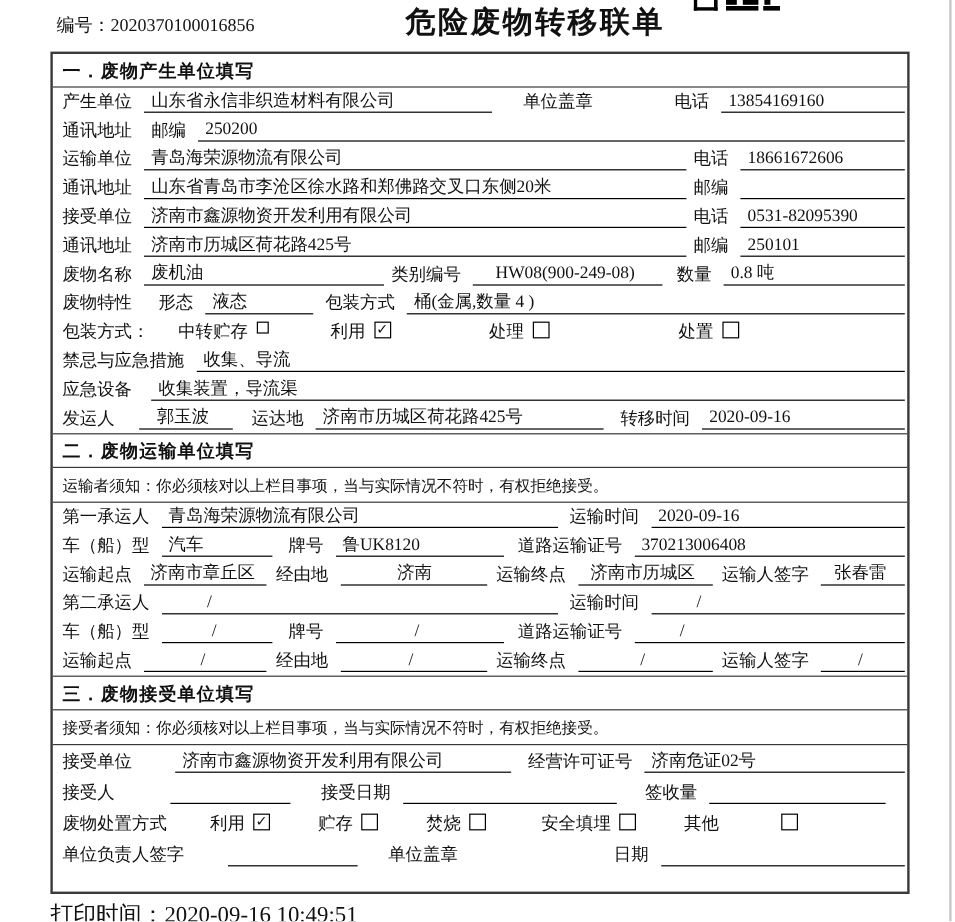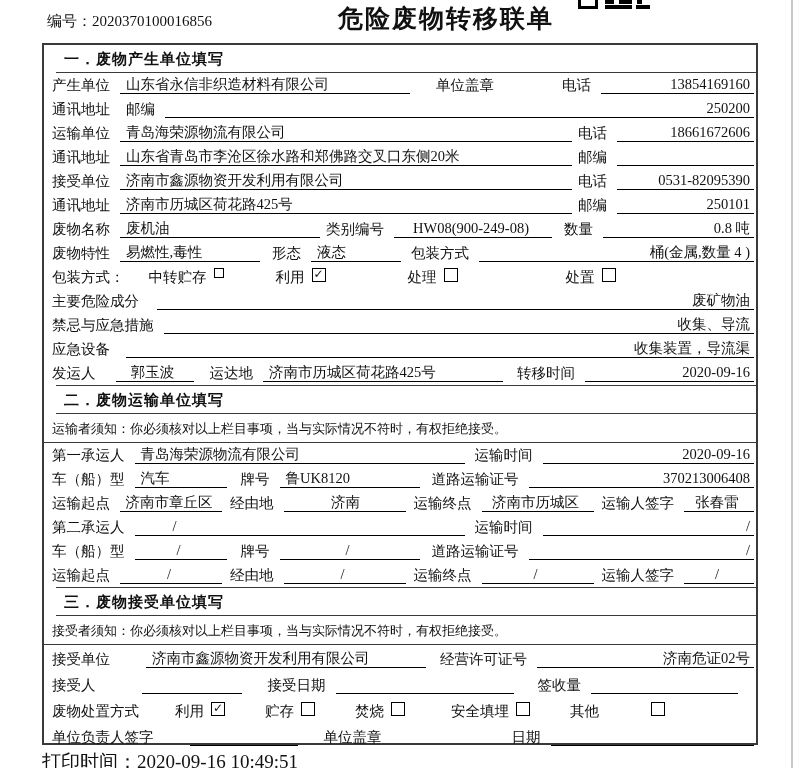--- a/index.html
+++ b/index.html
@@ -6,30 +6,30 @@
   .page{position:relative;width:796px;height:768px;background:#fff;overflow:hidden;
         font-family:"Liberation Serif","DejaVu Serif",serif;color:#111;}
   .serial{position:absolute;left:47px;top:12px;font-size:15px;white-space:nowrap;}
   .title{position:absolute;left:96px;right:0;top:2px;text-align:center;
          font-size:25px;font-weight:bold;letter-spacing:2px;white-space:nowrap;}
   .qr{position:absolute;left:578px;top:0;}
   .edge{position:absolute;left:791px;top:0;width:2px;height:768px;background:#c9c9c9;}
   .box{position:absolute;left:42px;top:43px;width:716px;height:702px;
        border:2px solid #3a3a3a;box-sizing:border-box;background:#fff;}
   .sec-head{font-weight:bold;font-size:15px;padding:5px 0 3px 8px;
-            border-bottom:1.5px solid #3a3a3a;letter-spacing:1px;margin-left:12px;}
+            border-bottom:1.5px solid #3a3a3a;letter-spacing:1px;}
   .sec-1 .sec-head,.sec-2 .sec-head{border-top:1.5px solid #3a3a3a;}
   .notice{font-size:13px;padding:6px 0 4px 8px;border-bottom:1.5px solid #3a3a3a;white-space:nowrap;}
   .row{display:flex;align-items:flex-end;height:24px;padding:0 2px 3px 8px;
        font-size:14.5px;white-space:nowrap;box-sizing:border-box;}
   .sec-2 .row{height:26px;}
   .lb{flex:none;margin-right:10px;line-height:18px;}
   .vl{flex:none;border-bottom:1px solid #000;padding:0 4px 0 6px;box-sizing:border-box;
       height:19px;line-height:18px;overflow:hidden;}
-  .fx{flex:1 1 auto;text-align:right;}
+  .fx{flex:1 1 auto;}
   .ctr{text-align:center;padding-left:0;}
   .ind{padding-left:38px;}
   .cbw{display:inline-flex;align-items:flex-start;flex:none;line-height:18px;}
   .cb{width:12px;height:12px;border:1.6px solid #000;display:inline-block;margin-left:7px;
       font-size:12px;line-height:11px;text-align:center;font-family:"DejaVu Sans",sans-serif;
       font-weight:bold;flex:none;}
   .cb.sm{width:8px;height:8px;border-width:1.3px;}
   .ptime{position:absolute;left:42px;top:749px;font-size:19px;white-space:nowrap;}
 </style>
 </head>
@@ -96,21 +96,20 @@
         <div class="row">
           <span class="lb">废物名称</span>
           <span class="vl" style="width: 200px;">废机油</span>
           <span class="lb" style="margin-left: 6px;">类别编号</span>
           <span class="vl ctr" style="width: 158px;">HW08(900-249-08)</span>
           <span class="lb" style="margin-left: 12px;">数量</span>
           <span class="vl fx">0.8 吨</span>
         </div>
         <div class="row">
           <span class="lb">废物特性</span>
-          <span class="vl" style="width: 140px;">易燃性,毒性</span>
           <span class="lb" style="margin-left: 12px;">形态</span>
           <span class="vl" style="width: 90px;">液态</span>
           <span class="lb" style="margin-left: 10px;">包装方式</span>
           <span class="vl fx">桶(金属,数量 4 )</span>
         </div>
         <div class="row">
           <span class="lb">包装方式：</span>
           <span class="cbw" style="margin-left: 14px;">
             <span>中转贮存</span>
             <span class="cb sm"></span>
@@ -120,24 +119,20 @@
             <span class="cb">✓</span>
           </span>
           <span class="cbw" style="margin-left: 82px;">
             <span>处理</span>
             <span class="cb"></span>
           </span>
           <span class="cbw" style="margin-left: 108px;">
             <span>处置</span>
             <span class="cb"></span>
           </span>
-        </div>
-        <div class="row">
-          <span class="lb">主要危险成分</span>
-          <span class="vl fx" style="margin-left: 8px;">废矿物油</span>
         </div>
         <div class="row">
           <span class="lb">禁忌与应急措施</span>
           <span class="vl fx">收集、导流</span>
         </div>
         <div class="row">
           <span class="lb">应急设备</span>
           <span class="vl fx" style="margin-left: 6px;">收集装置，导流渠</span>
         </div>
         <div class="row">

